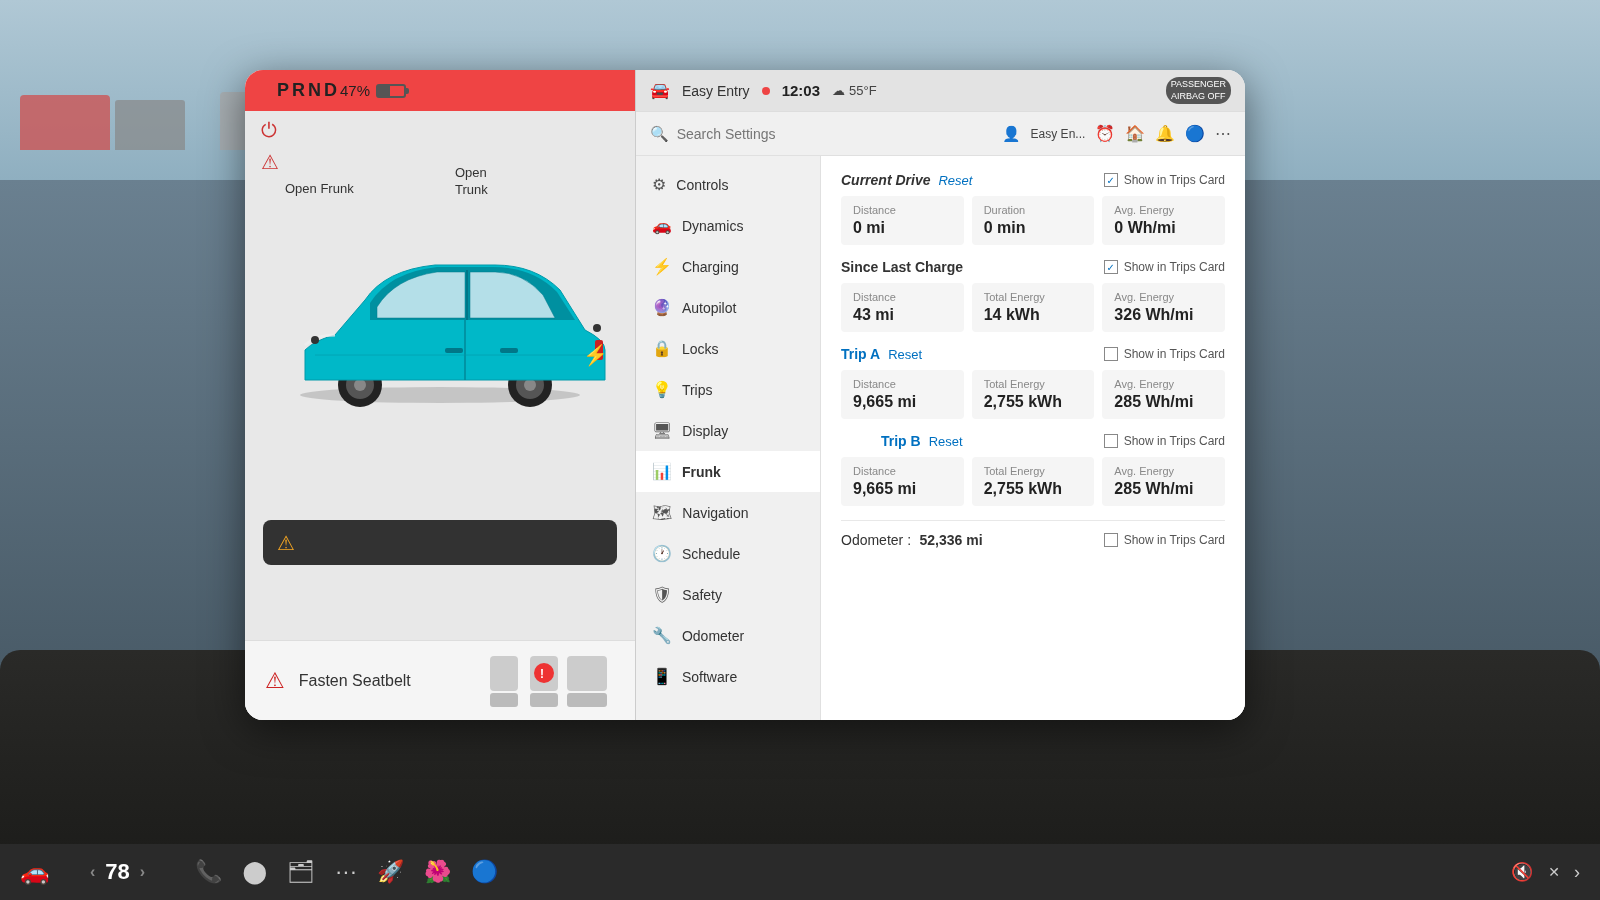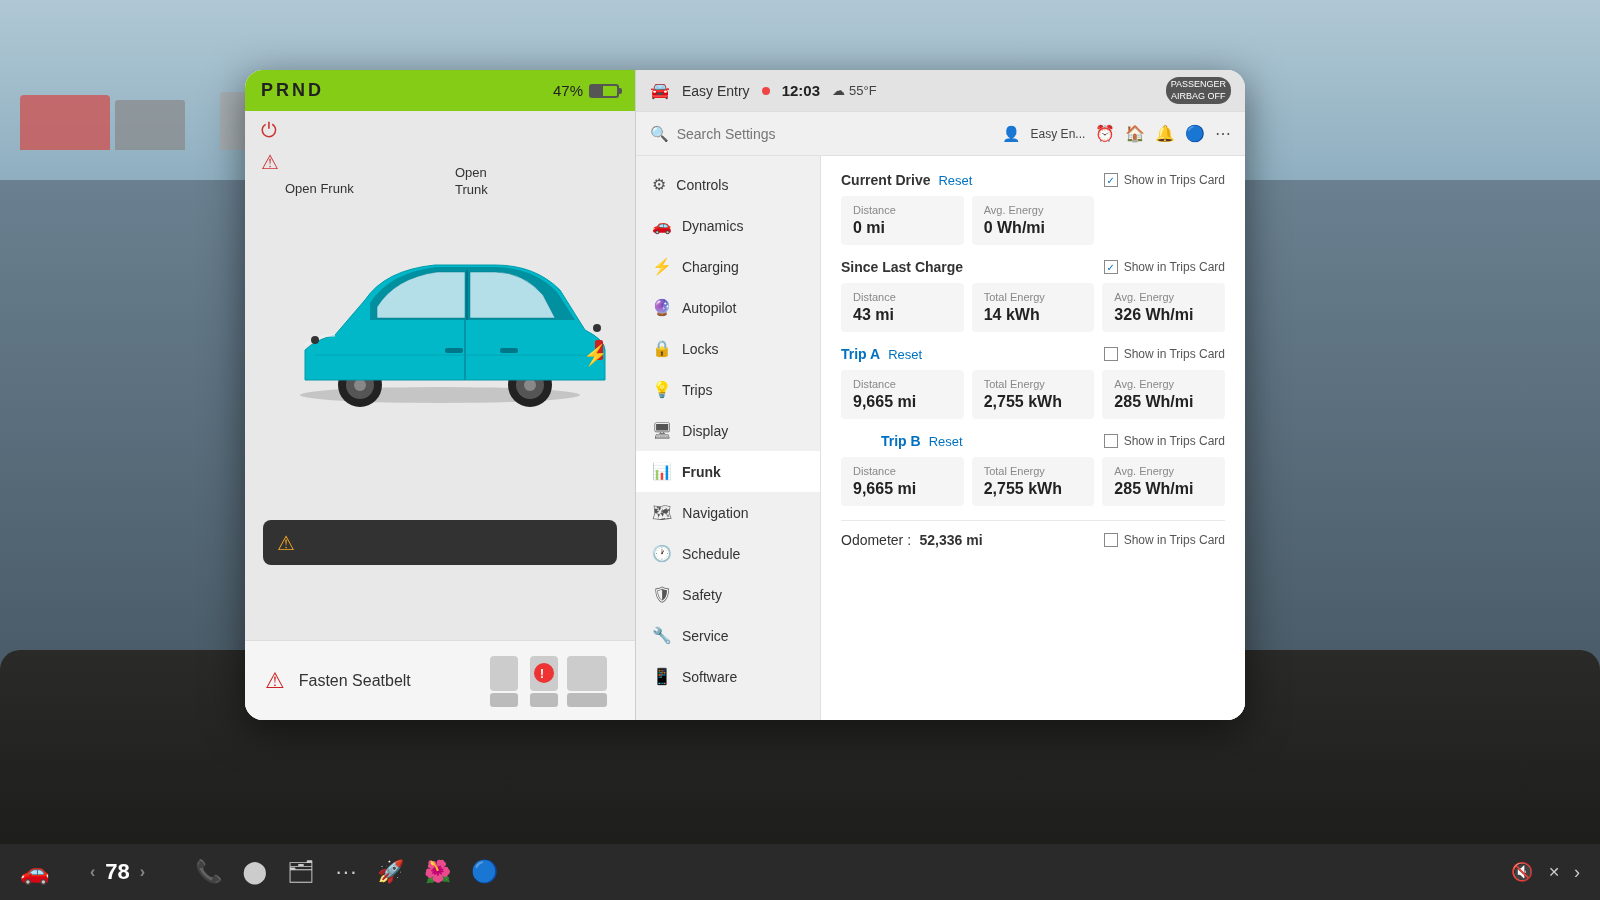--- a/index.html
+++ b/index.html
@@ -38,24 +38,23 @@
     .left-panel {
       position: absolute;
       left: 0; top: 0;
       width: 390px;
       height: 100%;
       background: #e8e8e8;
     }
 
     .left-header {
       display: flex;
-      justify-content: space-between;
-      align-items: center;
-      padding: 10px 16px;
-      background: #84cc16;
+      align-items: center;
+      padding: 10px 32px;
+      background: #ef4444;
     }
     .prnd {
       font-size: 18px;
       font-weight: 600;
       letter-spacing: 3px;
       color: #222;
     }
     .battery-info {
       display: flex;
       align-items: center;
@@ -631,44 +630,48 @@
         <div class="nav-item">
           <span class="nav-icon">🕐</span>
           <span>Schedule</span>
         </div>
         <div class="nav-item">
           <span class="nav-icon">🛡</span>
           <span>Safety</span>
         </div>
         <div class="nav-item">
           <span class="nav-icon">🔧</span>
-          <span>Service</span>
+          <span>Odometer</span>
         </div>
         <div class="nav-item">
           <span class="nav-icon">📱</span>
           <span>Software</span>
         </div>
       </nav>
 
       <div class="main-content">
 
         <div class="section-header">
-          <div style="display:flex;align-items:center;gap:8px;">
+          <div style="display:flex;align-items:center;gap:8px;font-style:italic;">
             <span class="section-title">Current Drive</span>
             <span class="reset-btn">Reset</span>
           </div>
           <div class="show-trips-label">
             <div class="checkbox checked"></div>
             <span>Show in Trips Card</span>
           </div>
         </div>
         <div class="stats-grid">
           <div class="stat-cell">
             <div class="stat-label">Distance</div>
             <div class="stat-value">0 mi</div>
+          </div>
+          <div class="stat-cell">
+            <div class="stat-label">Duration</div>
+            <div class="stat-value">0 min</div>
           </div>
           <div class="stat-cell">
             <div class="stat-label">Avg. Energy</div>
             <div class="stat-value">0 Wh/mi</div>
           </div>
         </div>
 
         <div class="section-header">
           <span class="section-title">Since Last Charge</span>
           <div class="show-trips-label">

